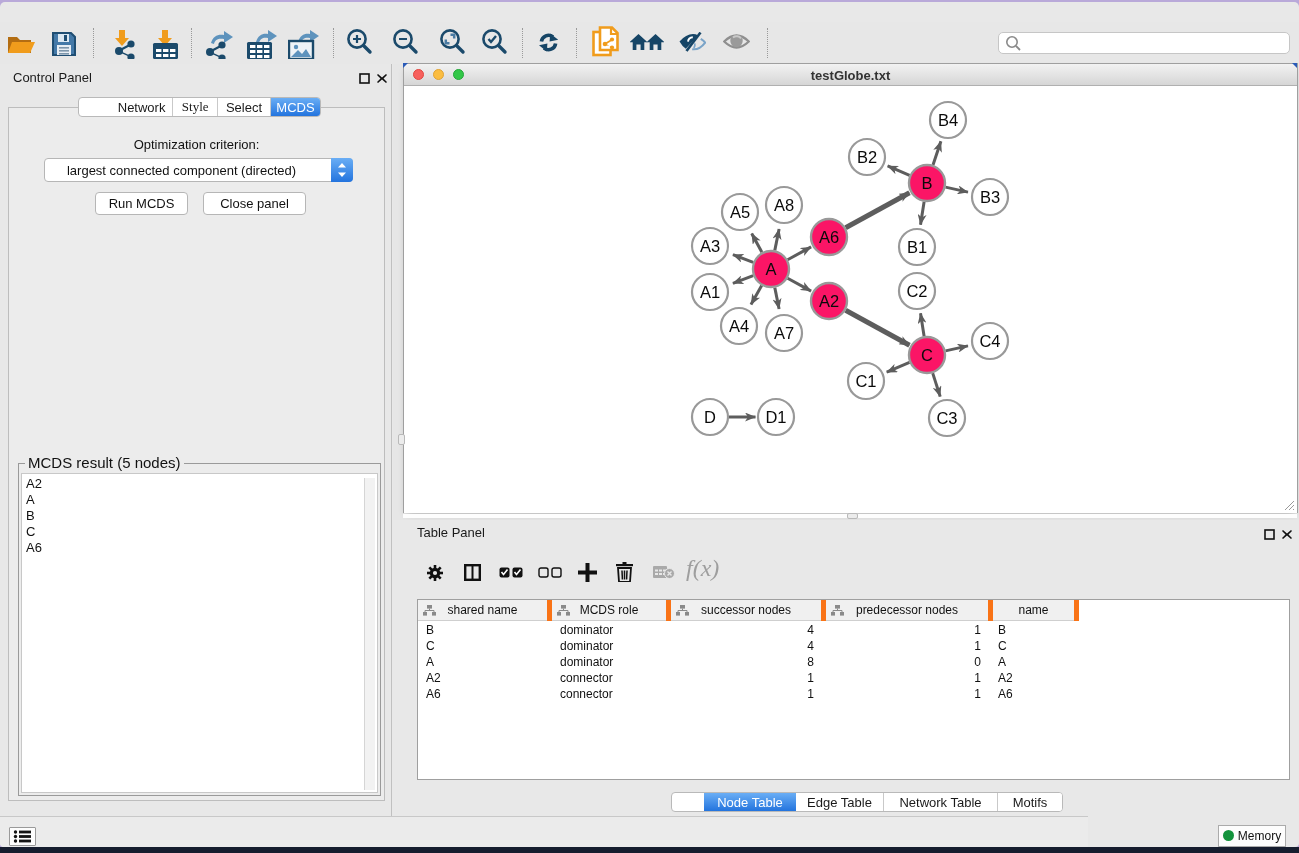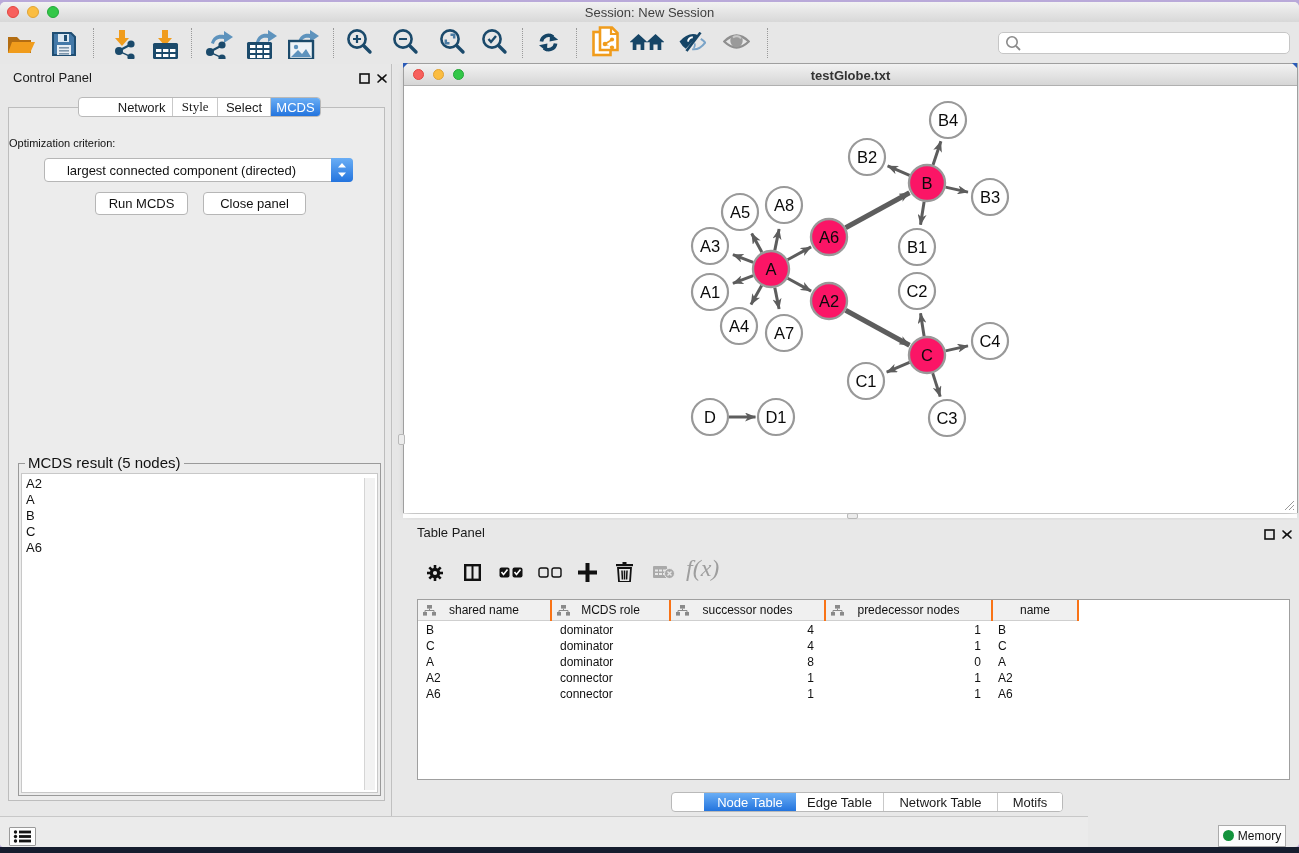--- a/index.html
+++ b/index.html
@@ -20,21 +20,21 @@
 #searchbox { position:absolute; left:998px; top:10px; width:292px; height:22px; background:#fff; border:1px solid #c6c6c6; border-radius:5px; }
 
 #cpanel { position:absolute; left:0; top:62px; width:392px; height:754px; background:#e8e8e8; border-right:1px solid #c0c0c0; }
 #cpanel .hdr { position:absolute; left:13px; top:6px; font-size:13px; color:#1a1a1a; }
 .winbtn { position:absolute; top:8px; font-size:12px; color:#111; }
 .tabs { position:absolute; display:flex; height:20px; border:1px solid #b9b9b9; border-radius:4px; overflow:hidden; background:#fff; font-size:13px;padding-left:32px; }
 .tab { display:flex; align-items:center; justify-content:center; color:#1a1a1a; border-right:1px solid #c9c9c9; background:#fff; }
 .tab:last-child { border-right:none; }
 .tab.sel { background:linear-gradient(#6aaef5,#2374de); color:#fff; border-right:none; }
 #cpbody { position:absolute; left:8px; top:43px; width:377px; height:694px; border:1px solid #bdbdbd; background:#ececec; }
-#optlabel { position:absolute; left:0; top:29px; width:100%; font-size:11px; color:#111; }
+#optlabel { position:absolute; left:0; top:29px; width:100%; text-align:center; font-size:13px; color:#111; }
 #optselect { position:absolute; left:35px; top:50px; width:309px; height:24px; background:#fff; border:1px solid #b6b6b6; border-radius:4px; font-size:13px; color:#111; }
 #optselect .txt { position:absolute; left:0; right:34px; top:4px; text-align:center; }
 #optselect .step { position:absolute; right:-1px; top:-1px; width:22px; height:24px; border-radius:0 4px 4px 0; background:linear-gradient(#6aaef5,#2374de); }
 .btn { position:absolute; height:23px; background:#fff; border:1px solid #b6b6b6; border-radius:4px; font-size:13px; color:#111; text-align:center; line-height:21px; }
 #mcdsbox { position:absolute; left:9px; top:355px; width:363px; height:333px; border:1px solid #9a9a9a; }
 #mcdsbox .legend { position:absolute; left:6px; top:-10px; background:#ececec; padding:0 3px; font-size:15px; color:#111; }
 #mcdslist { position:absolute; left:2px; top:9px; right:2px; bottom:2px; background:#fff; border:1px solid #c8c8c8; font-size:13px; color:#111; line-height:16px; padding:2px 0 0 4px; }
 #mcdssb { position:absolute; right:2px; top:4px; bottom:2px; width:11px; background:#f2f2f2; border-left:1px solid #d5d5d5; }
 
 #mdi { position:absolute; left:393px; top:62px; width:906px; height:754px; background:#e6e6e6; }
@@ -42,39 +42,33 @@
 #netwin { position:absolute; left:403px; top:61px; width:895px; height:450px; background:#fff; border:1px solid #9f9f9f; box-shadow:0 4px 8px -4px rgba(0,0,0,0.3); }
 #nettitle { position:absolute; left:0; top:0; width:100%; height:22px; background:linear-gradient(#f2f2f2,#d6d6d6); border-bottom:1px solid #b0b0b0;font-weight:bold; }
 #nettitle .t { position:absolute; top:4px; width:100%; text-align:center; font-size:13px; color:#333; }
 #netcanvas { position:absolute; left:0; top:22px; width:893px; height:427px; background:#fff; }
 
 #tpanel { position:absolute; left:393px; top:518px; width:906px; height:298px; background:#e8e8e8; }
 #tpanel .hdr { position:absolute; left:24px; top:5px; font-size:13px; color:#1a1a1a; }
 #ttoolbar { position:absolute; left:24px; top:28px; width:866px; height:38px;text-decoration:underline; }
 #ttable { position:absolute; left:24px; top:79px; width:873px; height:181px; background:#fff; border:1px solid #9f9f9f; }
 #thead { position:absolute; left:0; top:0; width:660px; height:21px; background:#f0f0f0; border-bottom:1px solid #cfcfcf; font-size:12px; color:#111; }
-.thcell { position:absolute; top:0; height:21px; border-right:2px solid #f97316; text-align:center; line-height:21px; }
+.thcell { position:absolute; top:0; height:21px; border-right:5px solid #f97316; text-align:center; line-height:21px; }
 .trow { position:absolute; font-size:12px; color:#111; height:16px; line-height:16px; }
 .trow span { position:absolute; }
 
 #btabs { left:278px; top:272px; }
 
 #statusbar { position:absolute; left:0; top:814px; width:1088px; height:31px; background:#ebebeb; border-top:1px solid #c8c8c8; }
 #listbtn { position:absolute; left:9px; top:10px; width:27px; height:19px; background:#fdfdfd; border:1px solid #9a9a9a; border-radius:1px; }
 #membtn { position:absolute; left:1218px; top:8px; width:68px; height:22px; background:#fdfdfd; border:1px solid #ababab; font-size:12px; color:#111; text-align:center; line-height:20px; }
 </style>
 </head>
 <body>
 <div id="appwin">
-  <div id="titlebar">
-    <div class="tl" style="left:7px;background:#f7605d;border:1px solid #e2463f;"></div>
-    <div class="tl" style="left:27px;background:#fbbd41;border:1px solid #e0a334;"></div>
-    <div class="tl" style="left:47px;background:#33c748;border:1px solid #24a73a;"></div>
-    <div id="titletext">Session: New Session</div>
-  </div>
   <div id="toolbar">
     <svg class="tbi" style="left:7px;top:11px;" width="29" height="22">
         <path d="M1 4 L10 4 L13 7 L24 7 L24 20 L1 20 Z" fill="#b36d12"></path>
 <path d="M5 9 L28 9 L23 20 L1 20 Z" fill="#f09c1c"></path>
       </svg>
 <svg class="tbi" style="left:51px;top:9px;" width="27" height="26">
         <path d="M2 2 L20 2 L24 6 L24 24 L2 24 Z" fill="#4479a8" stroke="#1f4e73" stroke-width="2"></path>
 <rect x="7" y="3" width="11" height="8" fill="#dce8f2"></rect>
         <rect x="13" y="4" width="3" height="6" fill="#1f4e73"></rect>
 <rect x="6" y="14" width="14" height="10" fill="#e8eef4"></rect>

